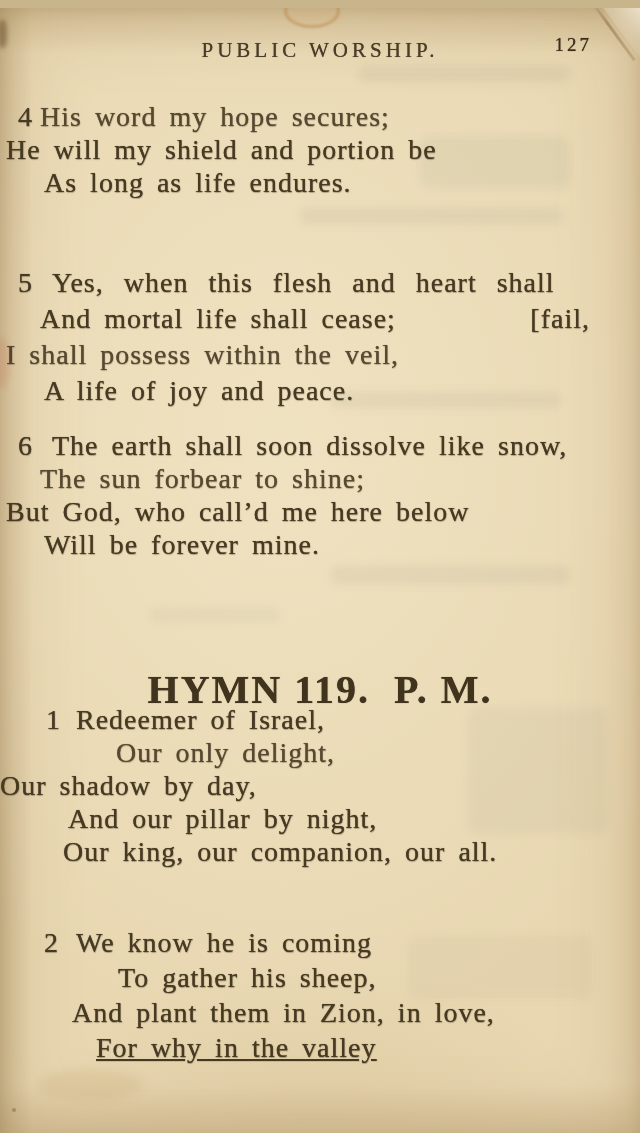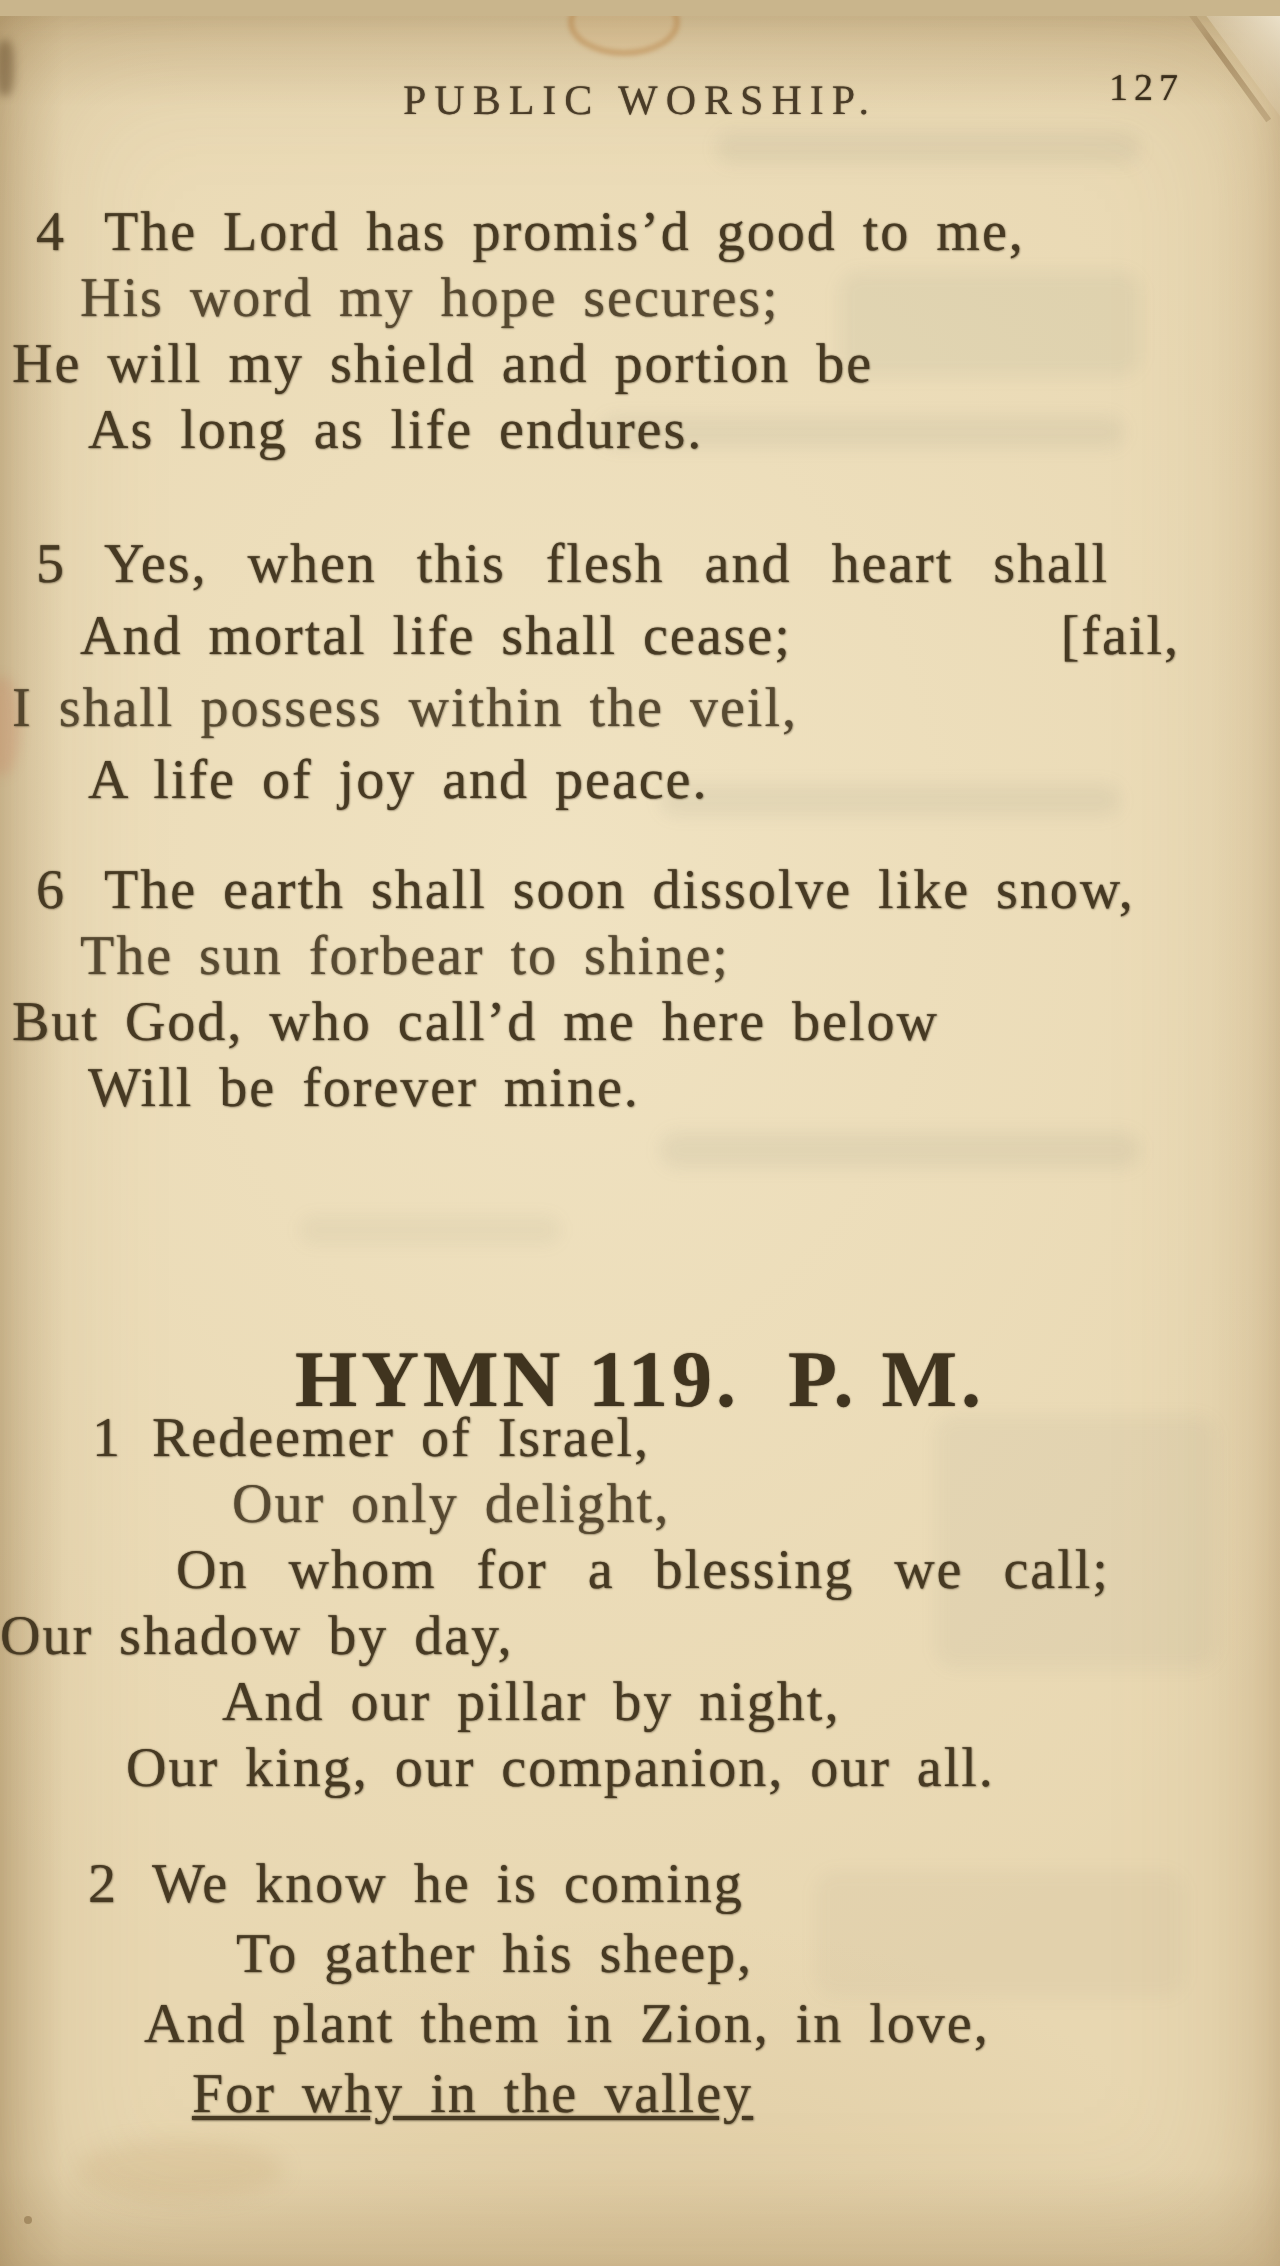--- a/index.html
+++ b/index.html
@@ -69,21 +69,21 @@
   
   .hymn-heading{position:absolute;top:631px;left:0;right:0;text-align:center;
     font-size:40px;line-height:36px;letter-spacing:2px;white-space:pre;color:#40341f;
     text-shadow:0 0 0.8px rgba(55,44,26,0.9);}
   
   .m119a .vnum{left:46px;}
   .m119a .l1{padding-left:76px;}
   .m119a .l2{padding-left:116px;}
   .m119a .l3{padding-left:88px;}
   .m119a .l4{}
-  .m119a .l5{padding-left:111px;}
+  .m119a .l5{padding-left:68px;}
   .m119a .l6{padding-left:63px;}
   .s1{top:695px;}
   
   .m119b .vnum{left:44px;}
   .m119b .l1{padding-left:76px;}
   .m119b .l2{padding-left:118px;}
   .m119b .l3{padding-left:72px;}
   .m119b .l4{padding-left:96px;text-decoration:underline;}
   .s2{top:917px;}.s2 .line{line-height:35px;}
 </style>
@@ -109,21 +109,20 @@
   <div class="ghost g8"></div>
 
   <header class="running-head">
     <span>PUBLIC WORSHIP.</span>
     <span class="page-num">127</span>
   </header>
 
   <section class="stanza m118 s4">
     <div class="line l1">
       <span class="vnum">4</span>
-      <span>The Lord has promis’d good to me,</span>
     </div>
     <div class="line l2 soft">
       <span>His word my hope secures;</span>
     </div>
     <div class="line l3">
       <span>He will my shield and portion be</span>
     </div>
     <div class="line l4">
       <span>As long as life endures.</span>
     </div>
@@ -165,23 +164,20 @@
   <h2 class="hymn-heading">HYMN 119.  P. M.</h2>
 
   <section class="stanza m119a s1">
     <div class="line l1">
       <span class="vnum">1</span>
       <span>Redeemer of Israel,</span>
     </div>
     <div class="line l2 soft">
       <span>Our only delight,</span>
     </div>
-    <div class="line l3 sp-wide">
-      <span>On whom for a blessing we call;</span>
-    </div>
     <div class="line l4">
       <span>Our shadow by day,</span>
     </div>
     <div class="line l5">
       <span>And our pillar by night,</span>
     </div>
     <div class="line l6">
       <span>Our king, our companion, our all.</span>
     </div>
   </section>

